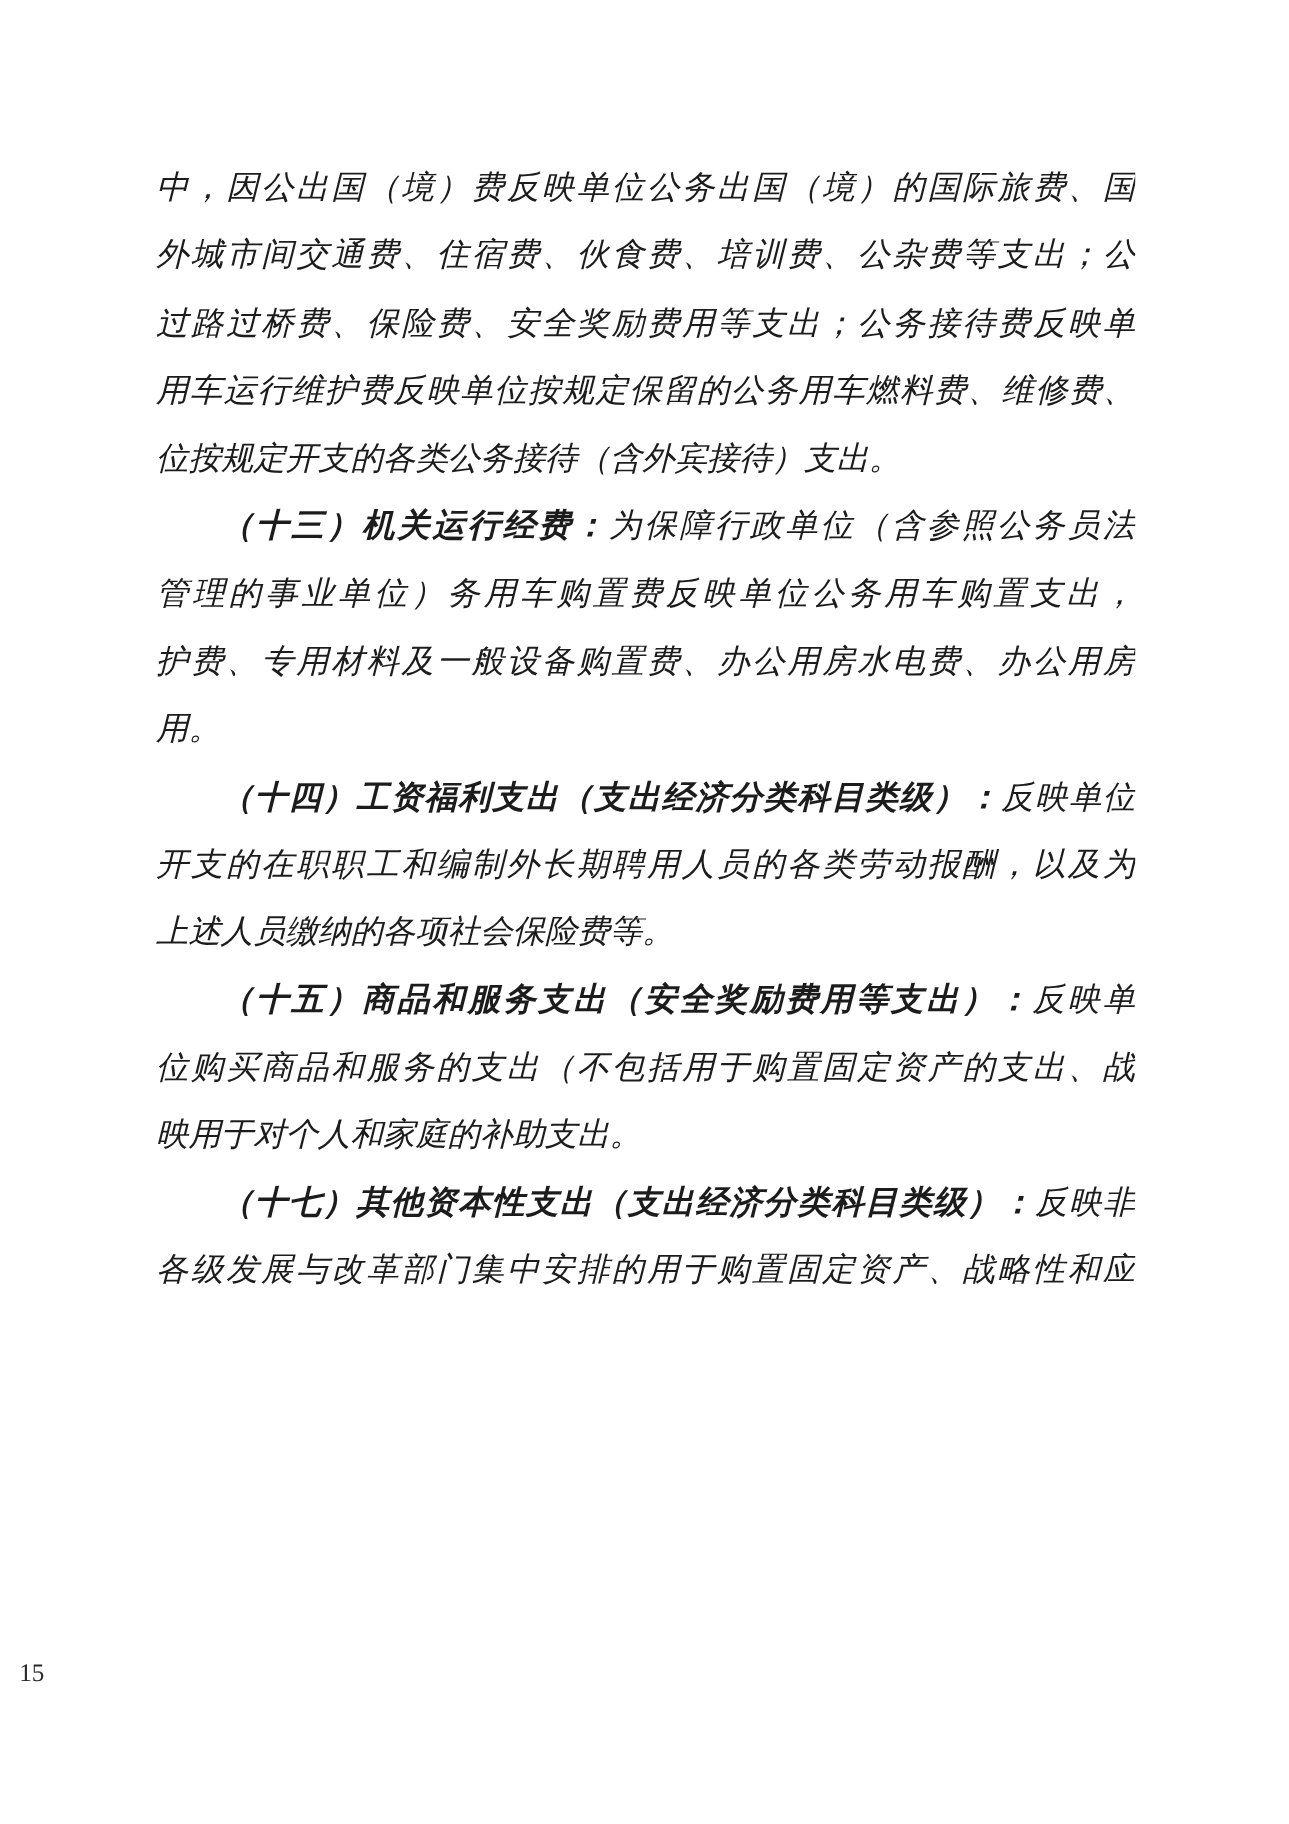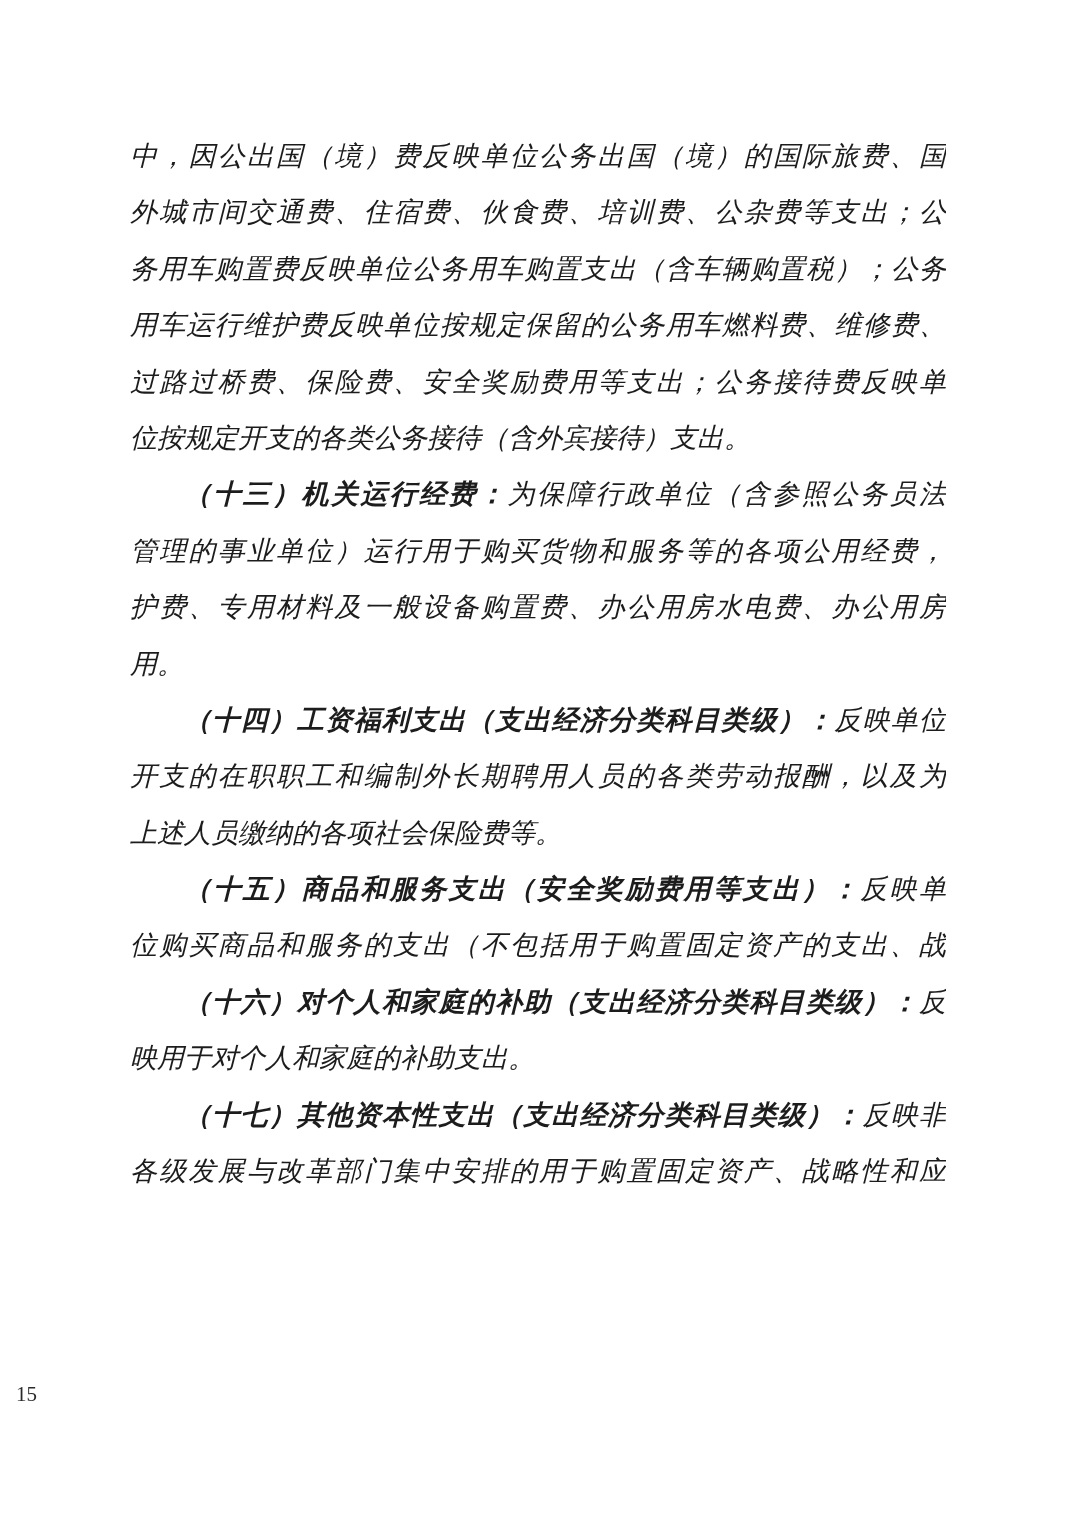--- a/index.html
+++ b/index.html
@@ -51,37 +51,35 @@
     line-height: 24px;
     color: #2a2a2a;
   }
 </style>
 </head>
 <body>
 
 <div class="text-block">
   <div class="line"><span>中，因公出国（境）费反映单位公务出国（境）的国际旅费、国</span></div>
   <div class="line"><span>外城市间交通费、住宿费、伙食费、培训费、公杂费等支出；公</span></div>
-  <div class="line"><span>务用车购置费反映单位公务用车购置支出（含车辆购置税）；公务</span></div>
+  <div class="line"><span>过路过桥费、保险费、安全奖励费用等支出；公务接待费反映单</span></div>
   <div class="line"><span>用车运行维护费反映单位按规定保留的公务用车燃料费、维修费、</span></div>
-  <div class="line"><span>过路过桥费、保险费、安全奖励费用等支出；公务接待费反映单</span></div>
   <div class="line noj"><span>位按规定开支的各类公务接待（含外宾接待）支出。</span></div>
 
   <div class="line indent"><span class="b">（十三）机关运行经费：</span><span>为保障行政单位（含参照公务员法</span></div>
-  <div class="line"><span>管理的事业单位）运行用于购买货物和服务等的各项公用经费，</span></div>
+  <div class="line"><span>管理的事业单位）务用车购置费反映单位公务用车购置支出，</span></div>
   <div class="line"><span>护费、专用材料及一般设备购置费、办公用房水电费、办公用房</span></div>
   <div class="line noj"><span>用。</span></div>
 
   <div class="line indent"><span class="b">（十四）工资福利支出（支出经济分类科目类级）：</span><span>反映单位</span></div>
   <div class="line"><span>开支的在职职工和编制外长期聘用人员的各类劳动报酬，以及为</span></div>
   <div class="line noj"><span>上述人员缴纳的各项社会保险费等。</span></div>
 
   <div class="line indent"><span class="b">（十五）商品和服务支出（安全奖励费用等支出）：</span><span>反映单</span></div>
   <div class="line"><span>位购买商品和服务的支出（不包括用于购置固定资产的支出、战</span></div>
 
-  <div class="line indent"><span class="b">（十六）对个人和家庭的补助（支出经济分类科目类级）：</span><span>反</span></div>
   <div class="line noj"><span>映用于对个人和家庭的补助支出。</span></div>
 
   <div class="line indent"><span class="b">（十七）其他资本性支出（支出经济分类科目类级）：</span><span>反映非</span></div>
   <div class="line"><span>各级发展与改革部门集中安排的用于购置固定资产、战略性和应</span></div>
 </div>
 
 <div class="footer">15</div>
 
 </body></html>

